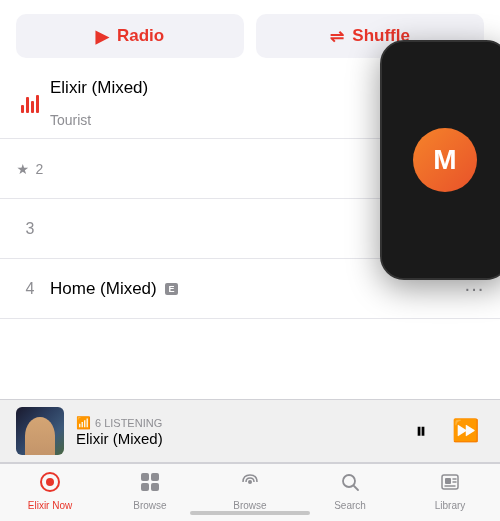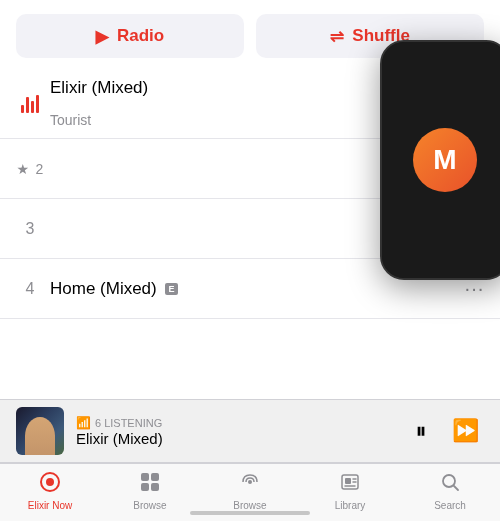--- a/index.html
+++ b/index.html
@@ -394,35 +394,35 @@
         <path d="M7 11 Q7 7 11 7 Q15 7 15 11" stroke="#8e8e93" stroke-width="1.5" fill="none"></path>
         <path d="M4 11 Q4 4 11 4 Q18 4 18 11" stroke="#8e8e93" stroke-width="1.5" fill="none"></path>
       </svg>
     </div>
     <div class="tab-label">Browse</div>
   </div>
 
   <div class="tab-item">
     <div class="tab-icon">
       <svg width="22" height="22" viewBox="0 0 22 22" fill="none">
+        <circle cx="10" cy="10" r="6" stroke="#8e8e93" stroke-width="1.8" fill="none"></circle>
+        <line x1="15" y1="15" x2="19" y2="19" stroke="#8e8e93" stroke-width="1.8" stroke-linecap="round"></line>
+      </svg>
+    </div>
+    <div class="tab-label">Search</div>
+  </div>
+
+  <div class="tab-item">
+    <div class="tab-icon">
+      <svg width="22" height="22" viewBox="0 0 22 22" fill="none">
         <rect x="3" y="4" width="16" height="14" rx="2" stroke="#8e8e93" stroke-width="1.5" fill="none"></rect>
         <rect x="6" y="7" width="6" height="6" rx="1" fill="#8e8e93"></rect>
         <line x1="14" y1="8" x2="17" y2="8" stroke="#8e8e93" stroke-width="1.5" stroke-linecap="round"></line>
         <line x1="14" y1="11" x2="17" y2="11" stroke="#8e8e93" stroke-width="1.5" stroke-linecap="round"></line>
         <line x1="6" y1="15" x2="16" y2="15" stroke="#8e8e93" stroke-width="1.5" stroke-linecap="round"></line>
       </svg>
     </div>
     <div class="tab-label">Library</div>
   </div>
 
-  <div class="tab-item">
-    <div class="tab-icon">
-      <svg width="22" height="22" viewBox="0 0 22 22" fill="none">
-        <circle cx="10" cy="10" r="6" stroke="#8e8e93" stroke-width="1.8" fill="none"></circle>
-        <line x1="15" y1="15" x2="19" y2="19" stroke="#8e8e93" stroke-width="1.8" stroke-linecap="round"></line>
-      </svg>
-    </div>
-    <div class="tab-label">Search</div>
-  </div>
-
 </div>
 
 <div class="home-indicator"></div>
 
 </body></html>

